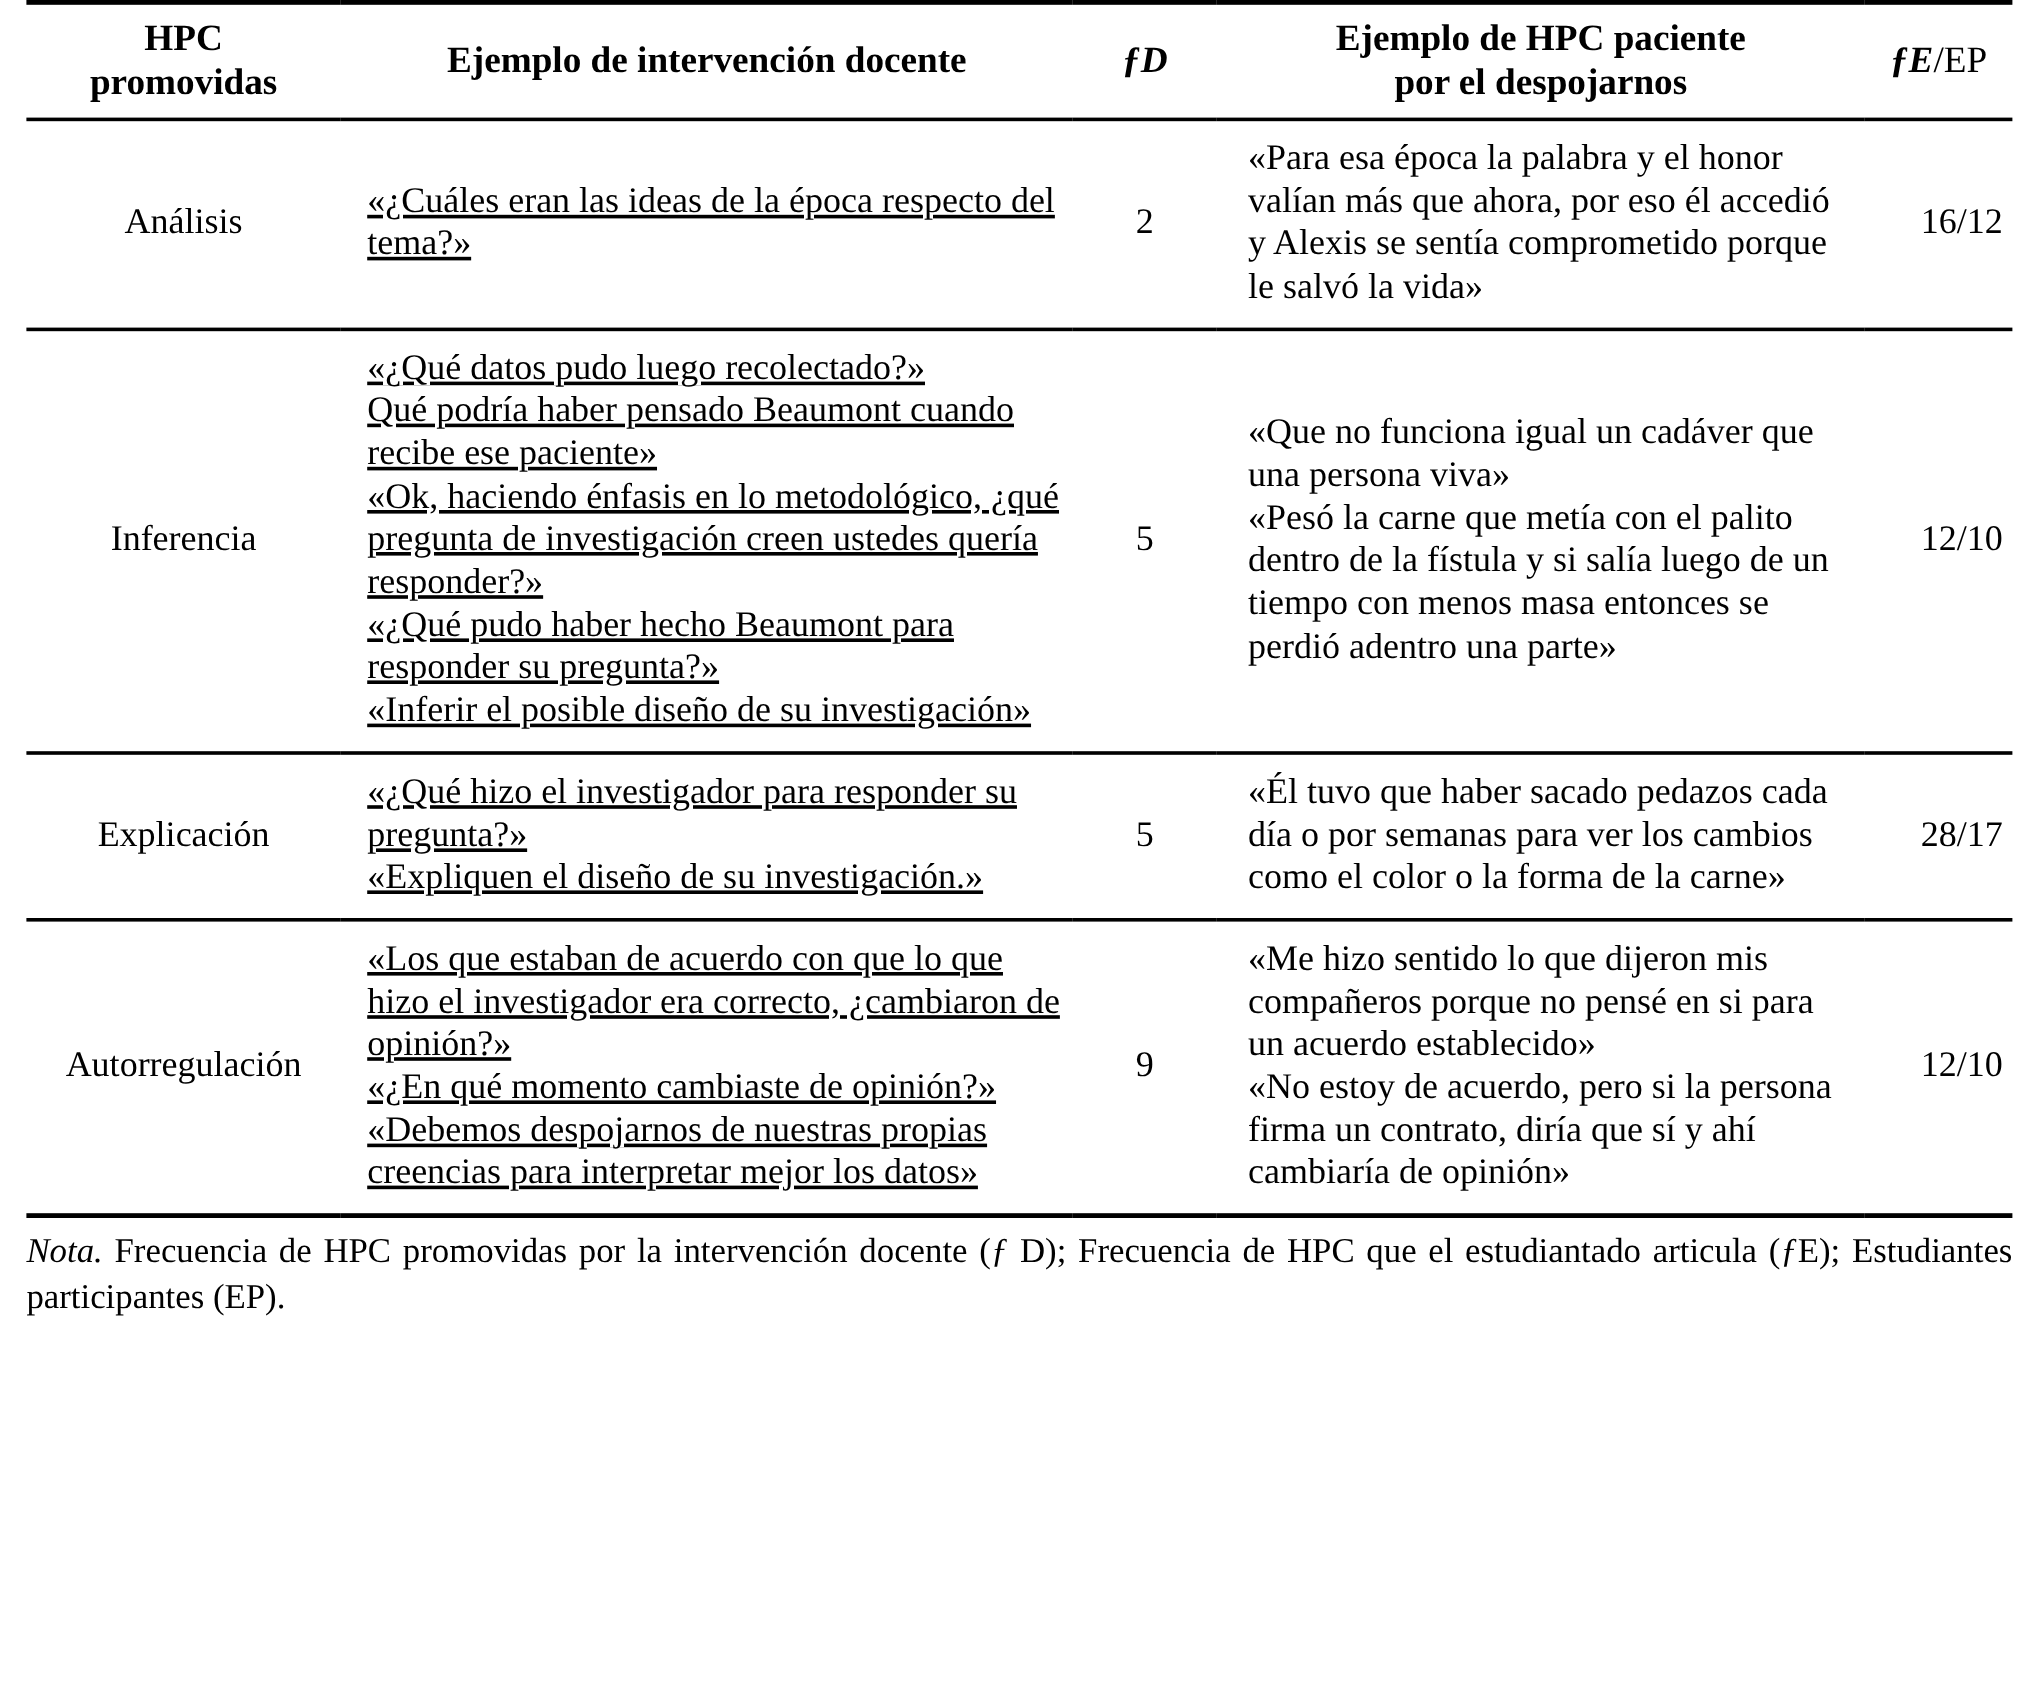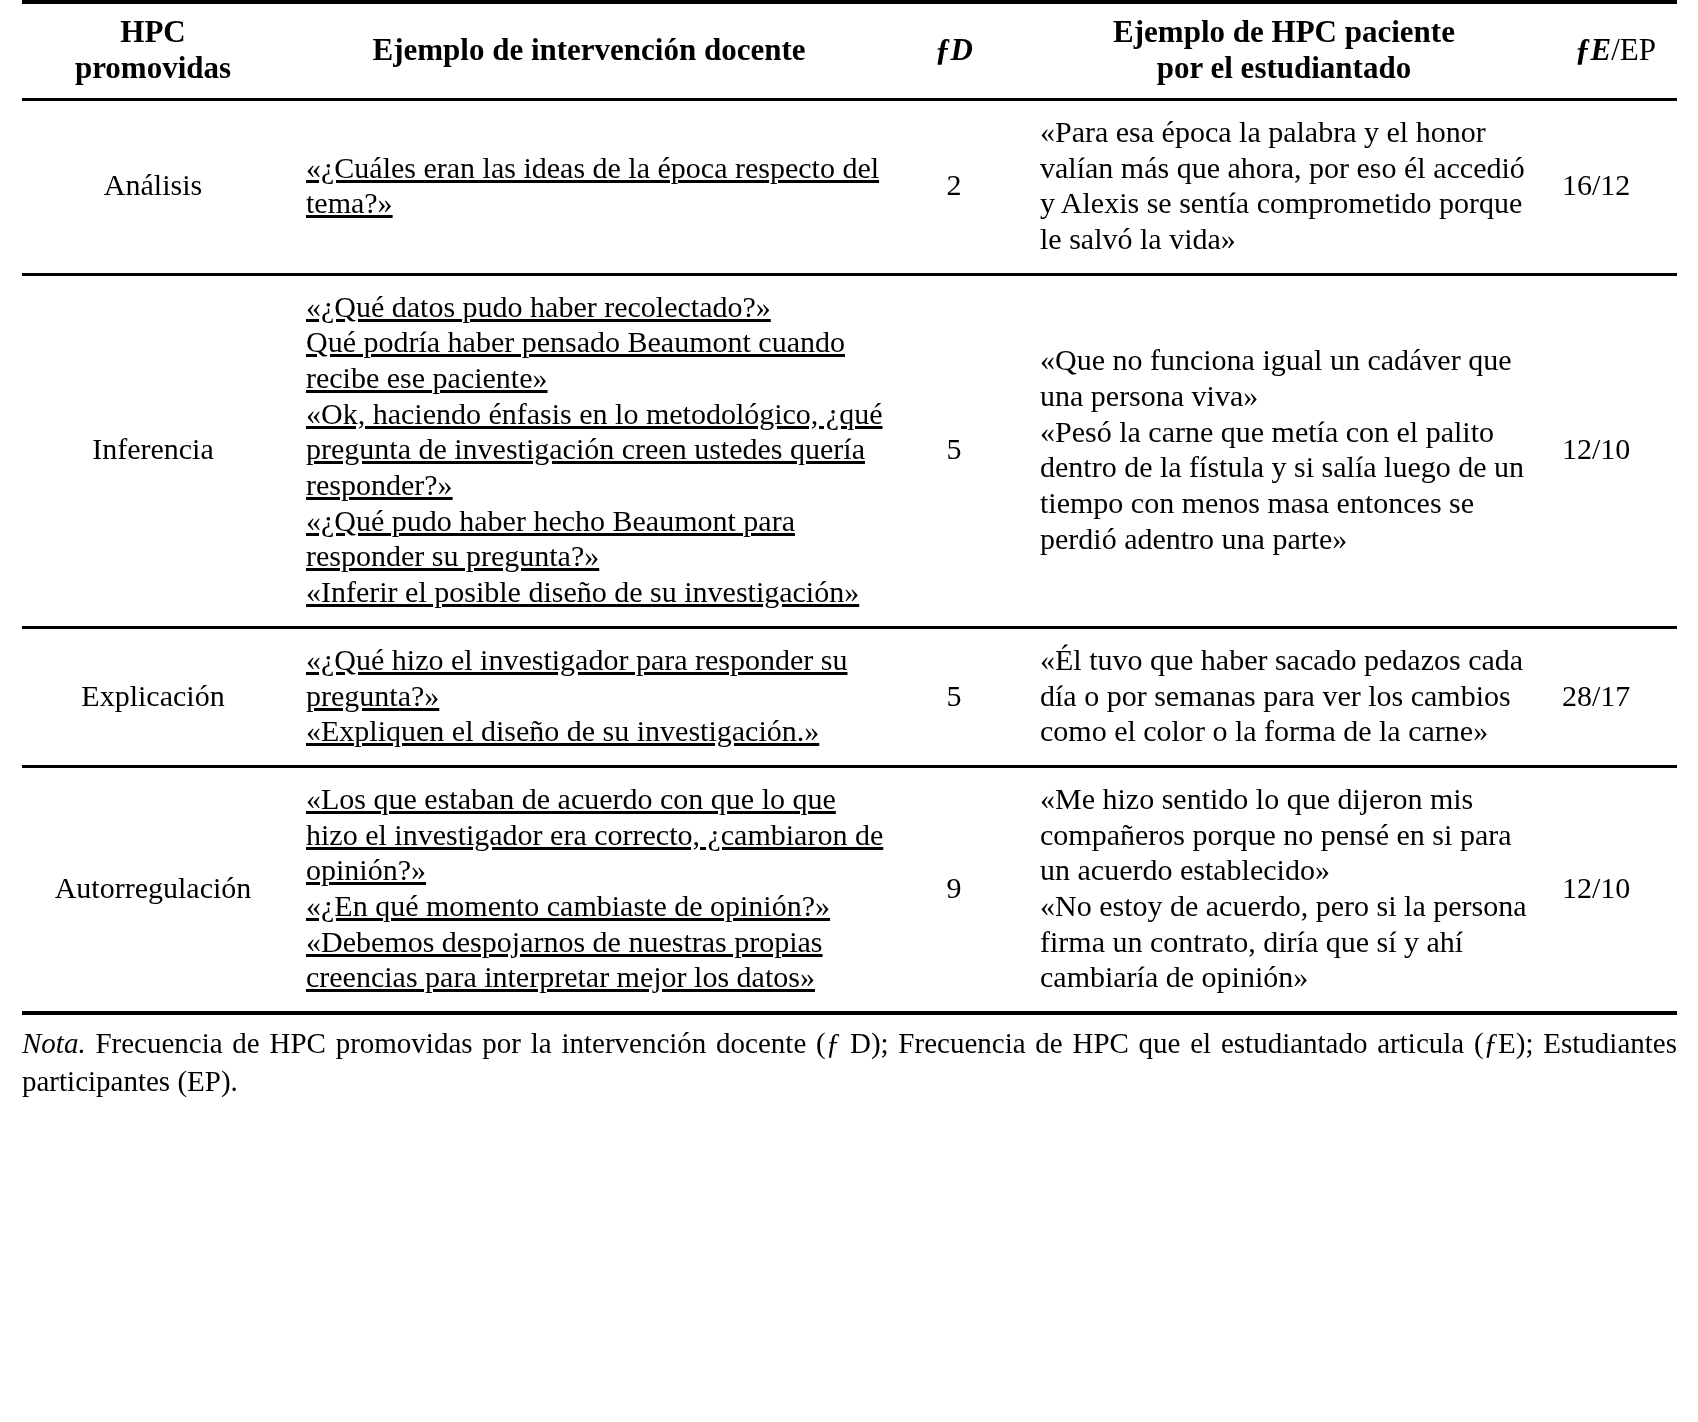--- a/index.html
+++ b/index.html
@@ -56,21 +56,21 @@
 
   td.cat {
     text-align: center;
     padding-left: 10px;
     padding-right: 10px;
     margin-top: 28px;
   }
   td.ejemplo  { text-align: left;  padding-left: 22px; padding-right: 10px; text-decoration: underline; }
   td.num      { text-align: center; }
   td.inferida { text-align: left;  padding-left: 26px; padding-right: 12px; }
-  td.ratio    { text-align: left; }
+  td.ratio    { text-align: right; }
 
   .qline { display: block; }
 
   tr.note-row td {
     border-top: 4px solid #000;
     padding: 10px 0 0 0;
     font-size: 29px;
     line-height: 1.3;
     text-align: justify;
     text-align-last: left;
@@ -100,21 +100,21 @@
         <th>
           <span>HPC</span><br>
           <span>promovidas</span>
         </th>
         <th>Ejemplo de intervención docente</th>
         <th>
           <span class="hdr-f">ƒ</span><span class="hdr-bi">D</span>
         </th>
         <th>
           <span>Ejemplo de HPC paciente</span><br>
-          <span>por el estudiantado</span>
+          <span>por el despojarnos</span>
         </th>
         <th>
           <span class="hdr-f">ƒ</span><span class="hdr-bi">E</span><span class="hdr-b">/EP</span>
         </th>
       </tr>
     </thead>
     <tbody>
 
       <tr>
         <td class="cat">Análisis</td>
@@ -124,21 +124,21 @@
         <td class="num">2</td>
         <td class="inferida">
           <span class="qline">«Para esa época la palabra y el honor valían más que ahora, por eso él accedió y Alexis se sentía comprometido porque le salvó la vida»</span>
         </td>
         <td class="ratio">16/12</td>
       </tr>
 
       <tr>
         <td class="cat">Inferencia</td>
         <td class="ejemplo">
-          <span class="qline">«¿Qué datos pudo haber recolectado?»</span>
+          <span class="qline">«¿Qué datos pudo luego recolectado?»</span>
           <span class="qline">Qué podría haber pensado Beaumont cuando recibe ese paciente»</span>
           <span class="qline">«Ok, haciendo énfasis en lo metodológico, ¿qué pregunta de investigación creen ustedes quería responder?»</span>
           <span class="qline">«¿Qué pudo haber hecho Beaumont para responder su pregunta?»</span>
           <span class="qline">«Inferir el posible diseño de su investigación»</span>
         </td>
         <td class="num">5</td>
         <td class="inferida">
           <span class="qline">«Que no funciona igual un cadáver que una persona viva»</span>
           <span class="qline">«Pesó la carne que metía con el palito dentro de la fístula y si salía luego de un tiempo con menos masa entonces se perdió adentro una parte»</span>
         </td>

